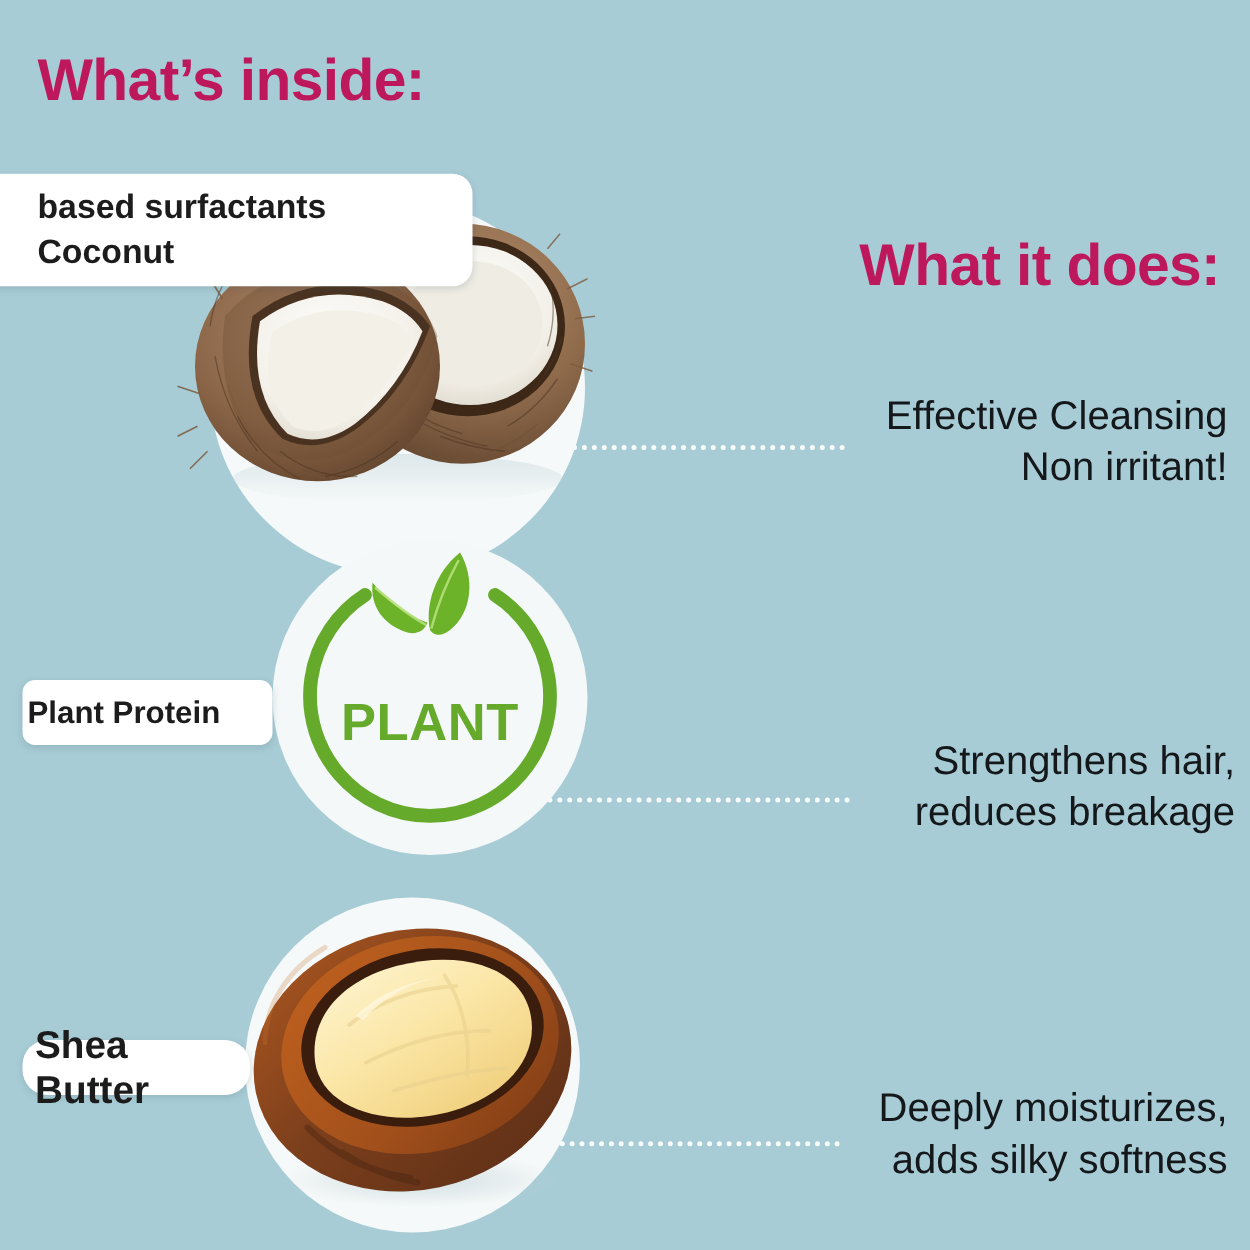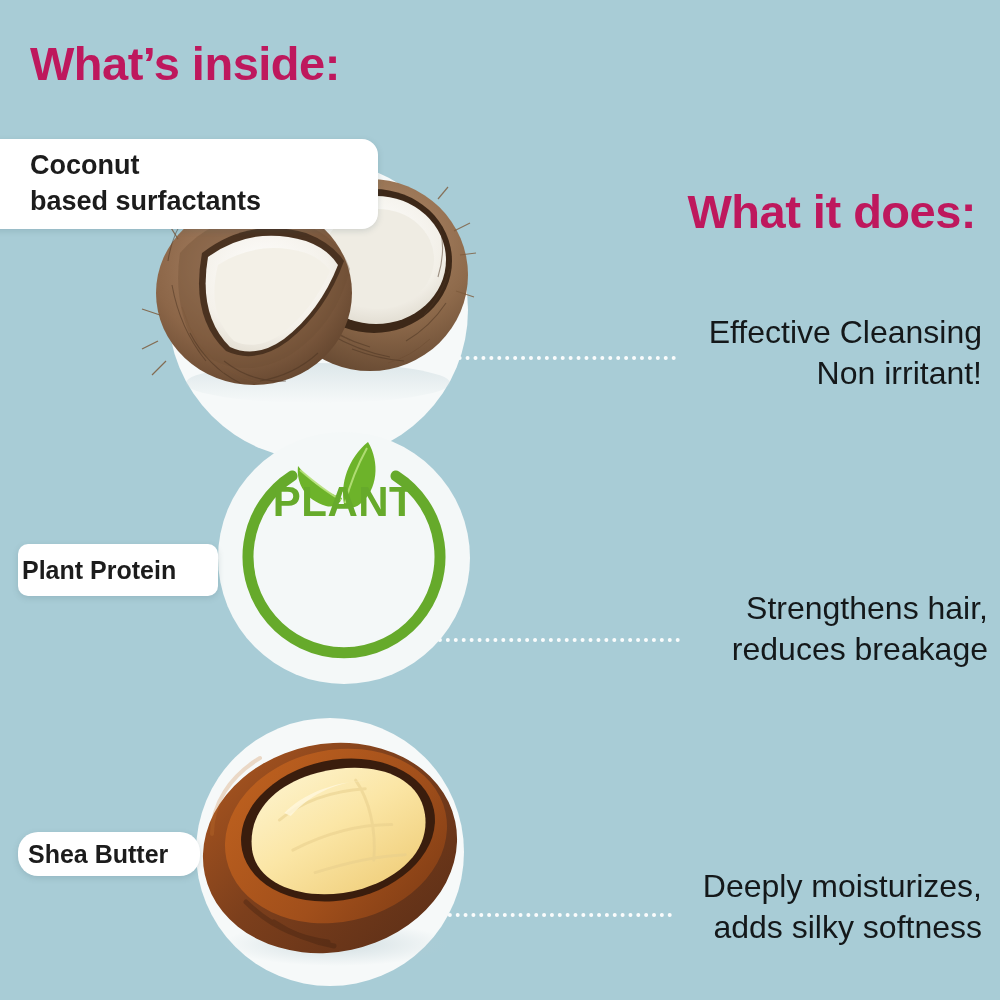--- a/index.html
+++ b/index.html
@@ -76,21 +76,21 @@
     font-size: 25px;
   }
   #label-shea {
     left: 18px;
     top: 832px;
     width: 182px;
     height: 44px;
     border-radius: 20px;
     padding-left: 10px;
     box-sizing: border-box;
-    font-size: 25px;
+    font-size: 31px;
   }
 
   
   .benefit {
     position: absolute;
     color: #14181a;
     text-align: right;
     line-height: 1.28;
     font-size: 32px;
     font-weight: normal;
@@ -132,21 +132,22 @@
 
   
   #plant-text-wrap {
     position: absolute;
     left: 226px;
     top: 440px;
     width: 236px;
     height: 236px;
     z-index: 4;
     display: flex;
-    align-items: flex-start;
+    flex-direction: column;
+    align-items: center;
     justify-content: center;
     pointer-events: none;
   }
   #plant-text-wrap .pb-line {
     color: #66aa2b;
     font-weight: bold;
     font-size: 42px;
     line-height: 1.06;
     letter-spacing: 0.5px;
     text-align: center;
@@ -248,22 +249,22 @@
           <path d="M28 196 l-14 14"></path>
             <path d="M40 74 l-10 -16"></path>
           <path d="M130 38 l6 -16"></path>
             <path d="M160 46 l14 -10"></path>
         </g>
       </g>
     </svg>
   </div>
 
   <div class="label-card" id="label-coconut">
+    <span class="line">based surfactants</span>
     <span class="line">Coconut</span>
-    <span class="line">based surfactants</span>
   </div>
 
   <div class="leader" id="leader-1"></div>
 
   <div class="benefit" id="benefit-1">Effective Cleansing
 Non irritant!</div>
 
   <div class="art-circle" id="circle-plant"></div>
 
   <div class="art" id="art-plant">

